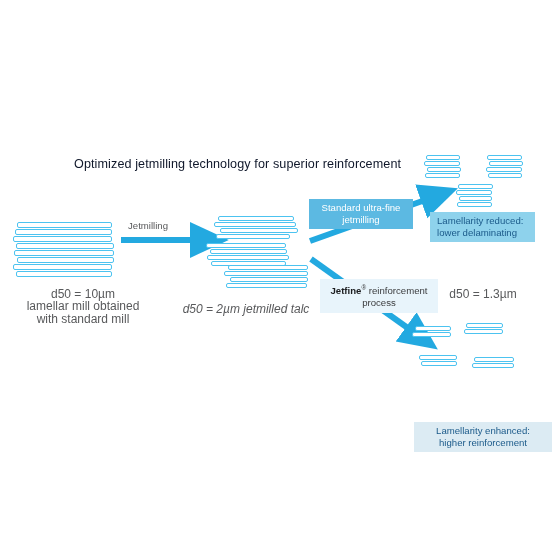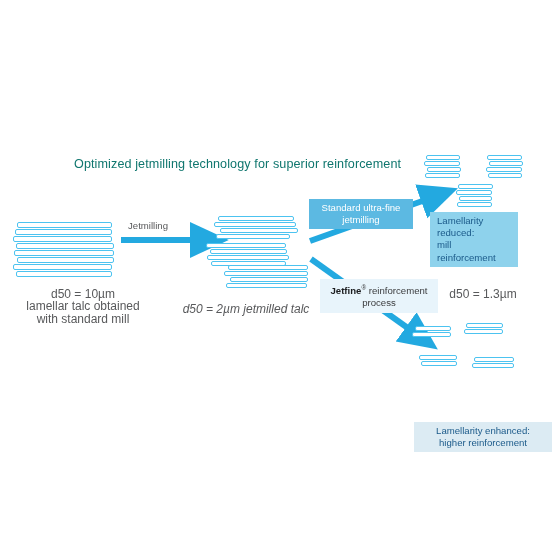--- a/index.html
+++ b/index.html
@@ -26,21 +26,21 @@
     width: 560px;
     height: 560px;
   }
   .abs { position: absolute; }
 
   
   #title {
     left: 74px;
     top: 157px;
     font-size: 12.6px;
-    color: #0f766e;
+    color: #0f172a;
     letter-spacing: 0.1px;
     white-space: nowrap;
   }
 
   
   .caption {
     font-size: 12px;
     color: #58595b;
     line-height: 12.4px;
     text-align: center;
@@ -69,21 +69,21 @@
     left: 309px;
     top: 199px;
     width: 104px;
     background: #5cb9e2;
     color: #ffffff;
     text-align: center;
   }
   #box-reduced {
     left: 430px;
     top: 212px;
-    width: 88px;
+    width: 105px;
     background: #8ed2ec;
     color: #1b5a8a;
     text-align: left;
     padding-left: 7px;
   }
   #box-jetfine {
     left: 320px;
     top: 279px;
     width: 118px;
     background: #e8f4fb;
@@ -145,21 +145,21 @@
     <div class="plate" style="left:1px;  top:14px; width:99px; height:6px;"></div>
     <div class="plate" style="left:4px;  top:21px; width:98px; height:6px;"></div>
     <div class="plate" style="left:2px;  top:28px; width:100px;height:6px;"></div>
     <div class="plate" style="left:5px;  top:35px; width:97px; height:6px;"></div>
     <div class="plate" style="left:1px;  top:42px; width:99px; height:6px;"></div>
     <div class="plate" style="left:4px;  top:49px; width:96px; height:6px;"></div>
   </div>
 
   <div class="abs caption" id="label-left">
     <div>d50 = 10µm</div>
-    <div>lamellar talc obtained</div>
+    <div>lamellar mill obtained</div>
     <div>with standard mill</div>
   </div>
 
   <div class="abs" id="label-jetmilling">Jetmilling</div>
 
   <div class="group" id="mid-cluster-1" style="left:212px; top:216px; width:92px; height:22px;">
     <div class="plate" style="left:6px;  top:0px;  width:76px; height:5px;"></div>
     <div class="plate" style="left:2px;  top:6px;  width:82px; height:5px;"></div>
     <div class="plate" style="left:8px;  top:12px; width:78px; height:5px;"></div>
     <div class="plate" style="left:4px;  top:18px; width:74px; height:5px;"></div>
@@ -224,21 +224,21 @@
 
   <div class="abs caption" id="label-right">d50 = 1.3µm</div>
 
   <div class="abs callout" id="box-standard">
     <div>Standard ultra-fine</div>
     <div>jetmilling</div>
   </div>
 
   <div class="abs callout" id="box-reduced">
     <div>Lamellarity reduced:</div>
-    <div>mill reinforcement</div>
+    <div>lower delaminating</div>
   </div>
 
   <div class="abs callout" id="box-jetfine">
     <div>
       <span class="brand">Jetfine</span><span class="reg">®</span><span> reinforcement</span>
     </div>
     <div>process</div>
   </div>
 
   <div class="abs callout" id="box-enhanced">

